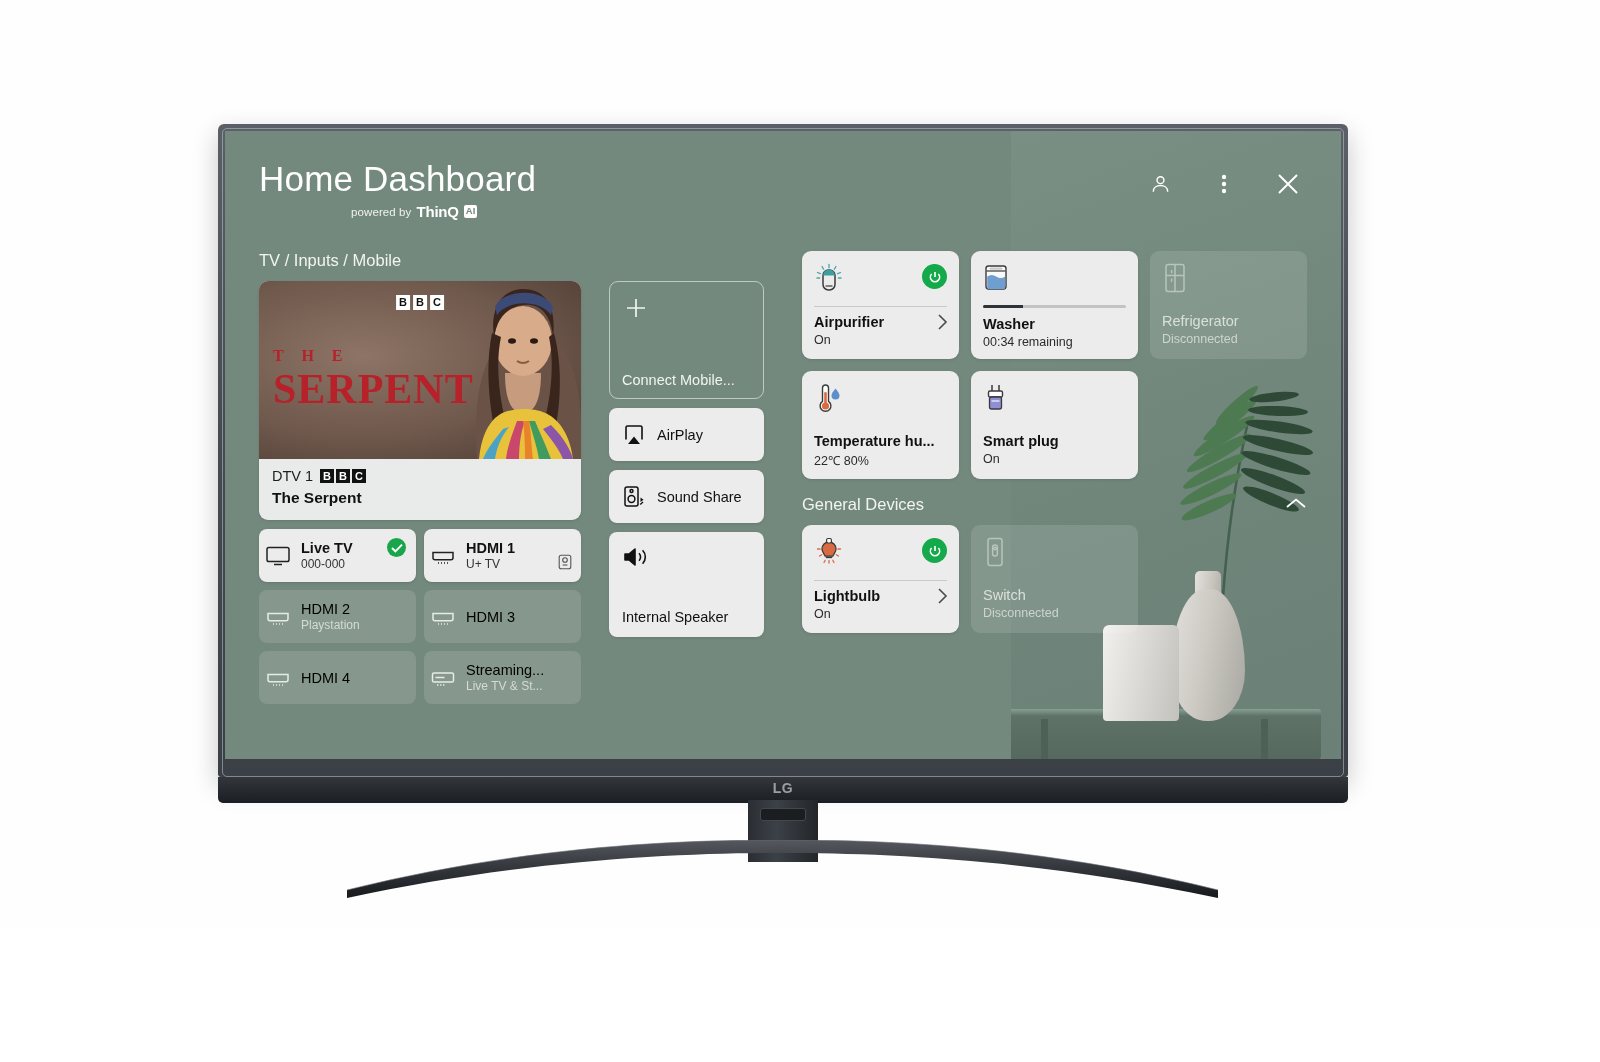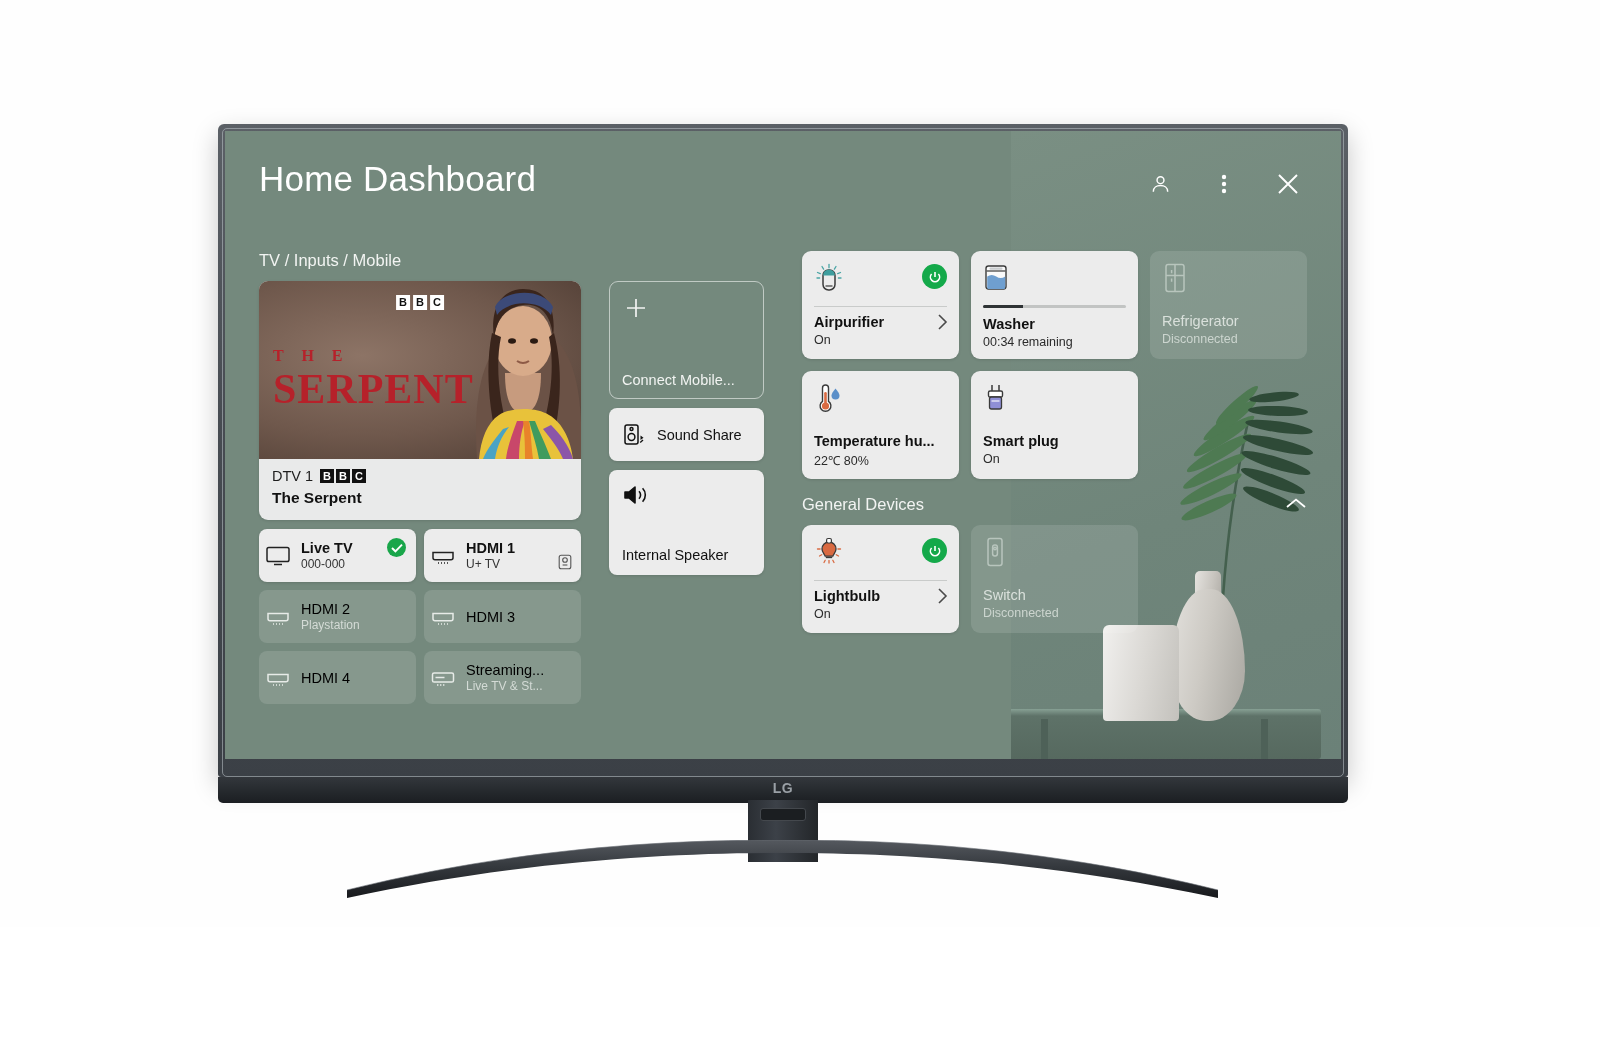--- a/index.html
+++ b/index.html
@@ -212,20 +212,25 @@
         </svg>
         <div class="vase-neck"></div>
         <div class="vase-big"></div>
         <div class="vase-small"></div>
       </div>
 
       <div class="ui">
 
         <div class="hdr">
           <div class="hdr-title">Home Dashboard</div>
+          <div class="hdr-sub">
+            <span class="pb">powered by</span>
+            <span class="thinq">ThinQ</span>
+            <span class="ai">AI</span>
+          </div>
           <div class="hdr-icons">
             <div class="ic">
               <svg width="23" height="24" viewBox="0 0 24 24" fill="none" stroke="#ffffff" stroke-width="1.5">
                 <circle cx="12" cy="8" r="3.6"></circle>
                   <path d="M4.5 20c0-4.1 3.4-6.4 7.5-6.4s7.5 2.3 7.5 6.4"></path>
               </svg>
             </div>
             <div class="ic">
               <svg width="6" height="24" viewBox="0 0 6 24" fill="#ffffff">
                 <circle cx="3" cy="5" r="2.2"></circle>
@@ -374,20 +379,27 @@
           <div class="col-mid">
             <div style="height:30px"></div>
 
             <div class="connect-card">
               <svg width="28" height="28" viewBox="0 0 28 28" stroke="#f2f4f2" stroke-width="1.7">
                 <path d="M14 5v18M5 14h18"></path>
               </svg>
               <div class="c-label">Connect Mobile...</div>
             </div>
 
+            <div class="mid-btn">
+              <svg width="24" height="22" viewBox="0 0 24 22" fill="none" stroke="#111" stroke-width="1.6">
+                <path d="M4 15.4V3.6A1.6 1.6 0 0 1 5.6 2h12.8A1.6 1.6 0 0 1 20 3.6v11.8"></path>
+                <path d="M12 12.5l6 7.5H6z" fill="#111" stroke="none"></path>
+              </svg>
+              <span>AirPlay</span>
+            </div>
 
             <div class="mid-btn">
               <svg width="24" height="24" viewBox="0 0 24 24" fill="none" stroke="#111" stroke-width="1.5">
                 <rect x="3" y="2" width="13" height="19" rx="2"></rect>
                 <circle cx="9.5" cy="14" r="3.4"></circle>
                   <circle cx="9.5" cy="6" r="1.5"></circle>
                 <path d="M18.5 12.5l3 2.2-3 2.2z" fill="#111" stroke="none"></path>
                 <path d="M18.2 19.5l2.8-2.6" stroke-width="1.3"></path>
               </svg>
               <span>Sound Share</span>

